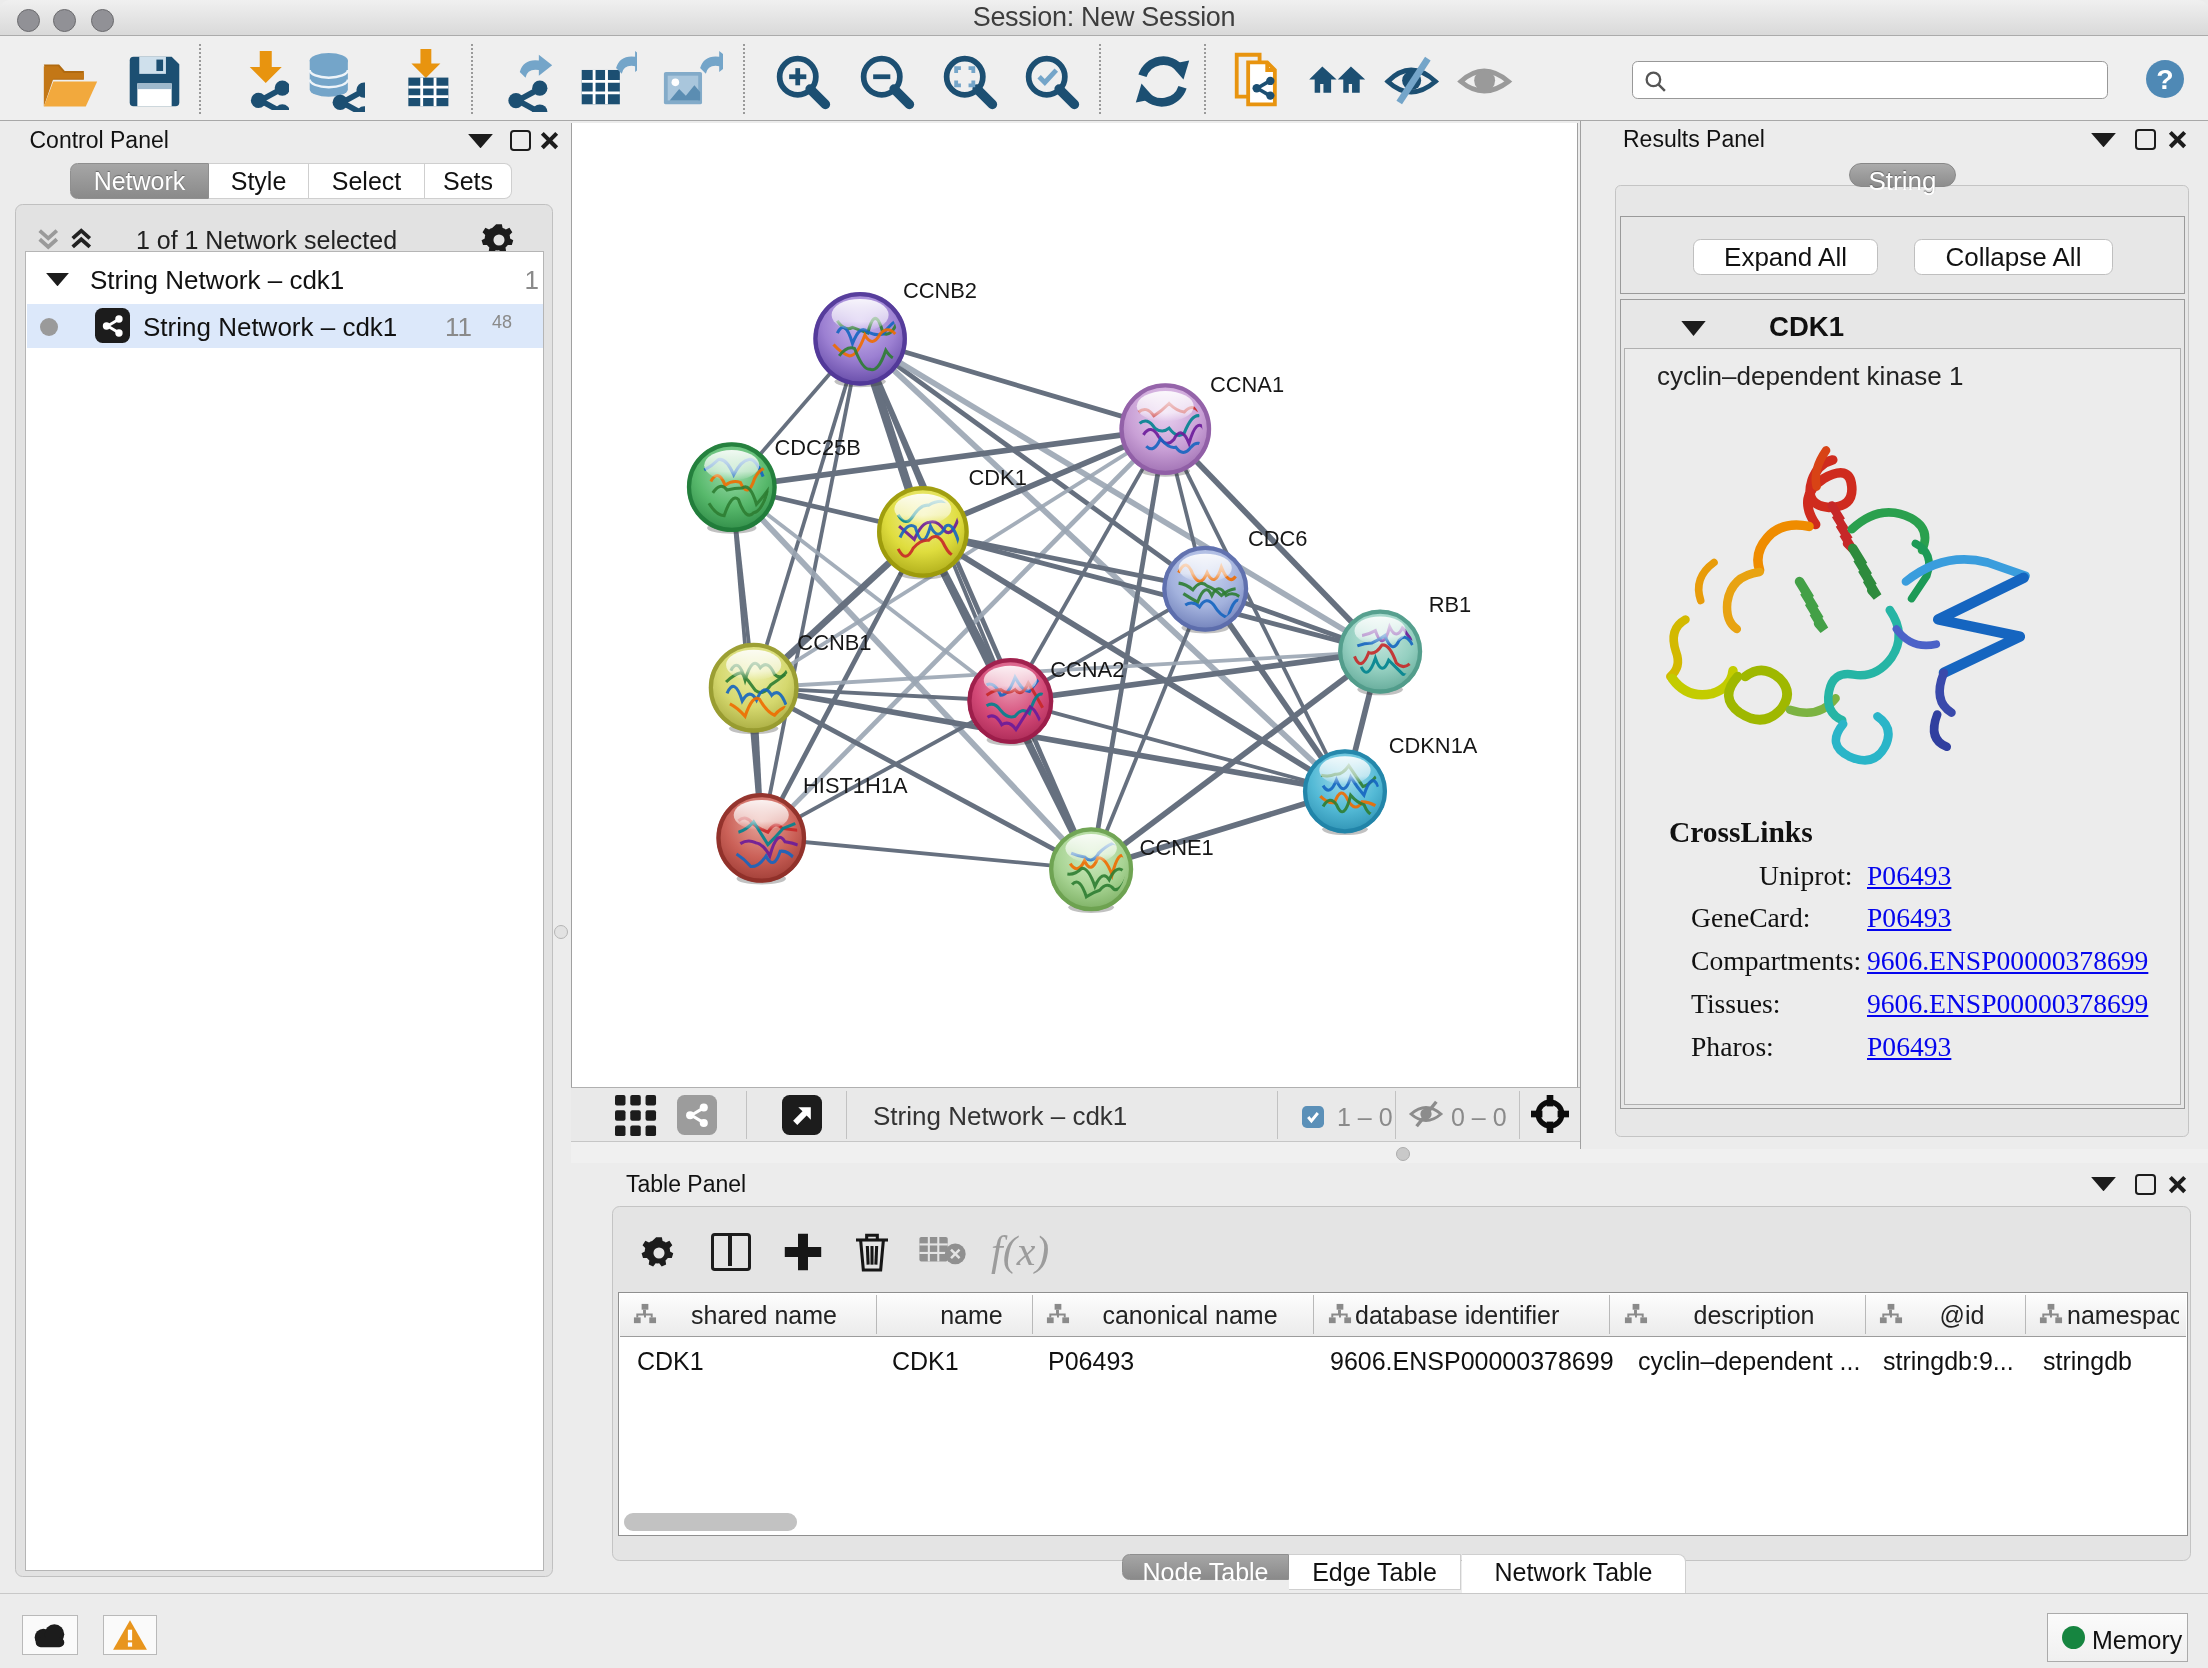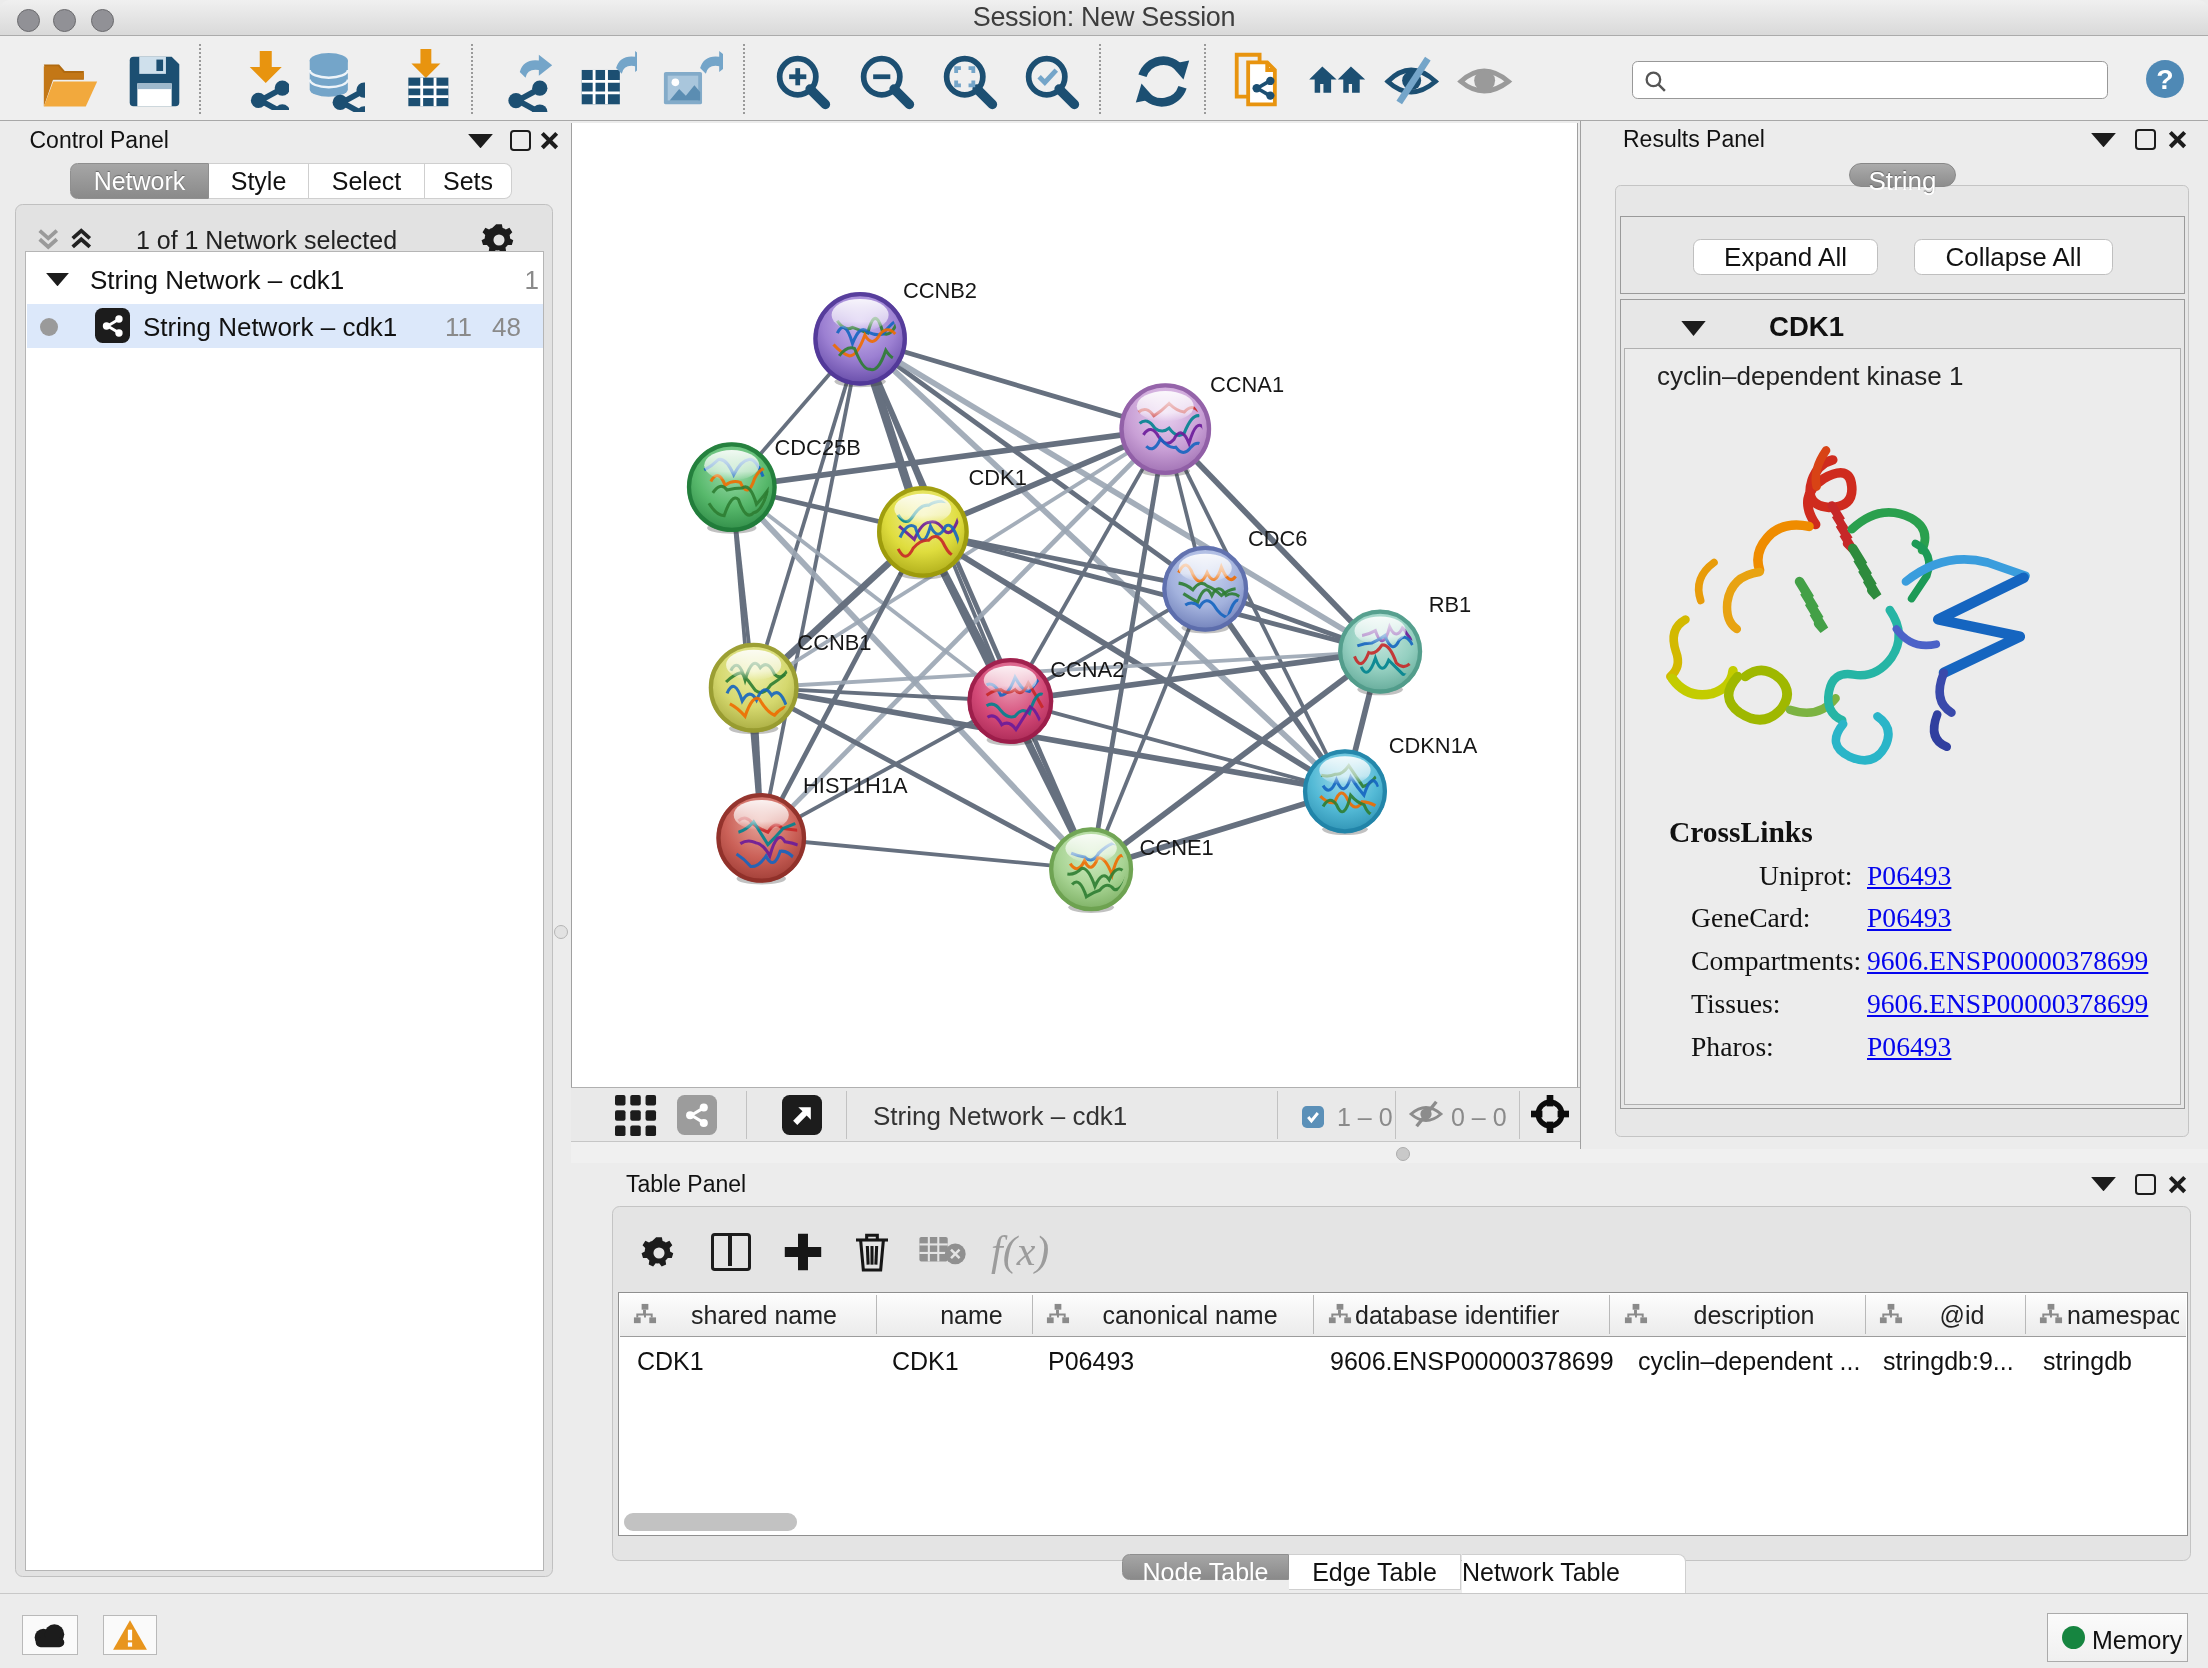--- a/index.html
+++ b/index.html
@@ -242,21 +242,21 @@
           <line x1="7" y1="12" x2="17" y2="6"></line>
           <line x1="7" y1="12" x2="17" y2="18"></line>
           <circle cx="6" cy="12" r="3.4" stroke="none"></circle>
           <circle cx="17.5" cy="5.5" r="3.4" stroke="none"></circle>
           <circle cx="17.5" cy="18.5" r="3.4" stroke="none"></circle>
         </g>
       </svg>
     </div>
 <div class="abs" style="left:143px;top:312px;font-size:26px;color:#111">String Network – cdk1</div>
 <div class="abs" style="left:445px;top:312px;font-size:26px;color:#8a8a8a">11</div>
-<div class="abs" style="left:492px;top:312px;font-size:26px;color:#8a8a8a">48</div>
+<div class="abs" style="left:492px;top:312px;font-size:18px;color:#8a8a8a">48</div>
 <div class="abs" style="left:571px;top:123px;width:1007px;height:964px;background:#fff;border-left:1.9px solid #a0a0a0;border-right:1.9px solid #a0a0a0"></div>
 <svg class="abs" style="left:571px;top:123px" width="1007" height="964" viewBox="0 0 1059 1014">
 <defs>
         <linearGradient id="gloss" x1="0" y1="0" x2="0" y2="1">
   <stop offset="0" stop-color="#ffffff" stop-opacity="0.9"></stop>
   <stop offset="0.7" stop-color="#ffffff" stop-opacity="0.55"></stop>
   <stop offset="1" stop-color="#ffffff" stop-opacity="0"></stop>
         </linearGradient>
         <radialGradient id="g0" cx="0.5" cy="0.32" r="0.8">
       <stop offset="0" stop-color="#cbb8ee"></stop>
@@ -749,21 +749,21 @@
 <div class="abs" style="left:892px;top:1347px;width:133px;font-size:25px;color:#111;white-space:nowrap;overflow:hidden">CDK1</div>
 <div class="abs" style="left:1048px;top:1347px;width:257px;font-size:25px;color:#111;white-space:nowrap;overflow:hidden">P06493</div>
 <div class="abs" style="left:1330px;top:1347px;width:285px;font-size:25px;color:#111;white-space:nowrap;overflow:hidden">9606.ENSP00000378699</div>
 <div class="abs" style="left:1638px;top:1347px;width:221px;font-size:25px;color:#111;white-space:nowrap;overflow:hidden">cyclin–dependent ...</div>
 <div class="abs" style="left:1883px;top:1347px;width:135px;font-size:25px;color:#111;white-space:nowrap;overflow:hidden">stringdb:9...</div>
 <div class="abs" style="left:2043px;top:1347px;width:138px;font-size:25px;color:#111;white-space:nowrap;overflow:hidden">stringdb</div>
 <div class="abs" style="left:624px;top:1513px;width:173px;height:18px;background:#c2c2c2;border-radius:9.5px"></div>
 <div class="abs" style="left:1122px;top:1554px;width:563px;height:36px">
  <div class="abs" style="left:0;top:0;width:167px;height:26px;background:linear-gradient(#a6a6a6,#8a8a8a);border:1px solid #8f8f8f;border-radius:7.6px 0 0 7.6px;color:#fff;text-align:center;line-height:34px;font-size:25px">Node Table</div>
  <div class="abs" style="left:167px;top:0;width:172px;height:36px;background:#fff;border:1px solid #cfcfcf;border-left:none;color:#111;text-align:center;line-height:34px;font-size:25px">Edge Table</div>
- <div class="abs" style="left:340px;top:0;width:224px;height:52px;background:#fff;border:1px solid #cfcfcf;border-left:none;border-radius:0 7.6px 7.6px 0;color:#111;line-height:34px;font-size:25px">Network Table</div>
+ <div class="abs" style="left:340px;top:0;width:224px;height:52px;background:#fff;border:1px solid #cfcfcf;border-left:none;border-radius:0 7.6px 7.6px 0;color:#111;text-align:center;line-height:34px;font-size:25px">Network Table</div>
 </div>
 <div class="abs" style="left:0;top:1593px;width:2208px;height:75px;background:#ececec;border-top:1.9px solid #c8c8c8"></div>
 <div class="abs" style="left:22px;top:1615px;width:56px;height:40px;background:#fafafa;border:1.9px solid #b9b9b9;display:flex;align-items:center;justify-content:center">
  <svg width="40" height="28.5" viewBox="0 0 36 26">
         <g fill="#1c1c1c">
           <circle cx="12" cy="15" r="8"></circle>
           <circle cx="22" cy="12" r="9"></circle>
           <rect x="5" y="15" width="26" height="9" rx="4.5"></rect>
         </g>
       </svg>

